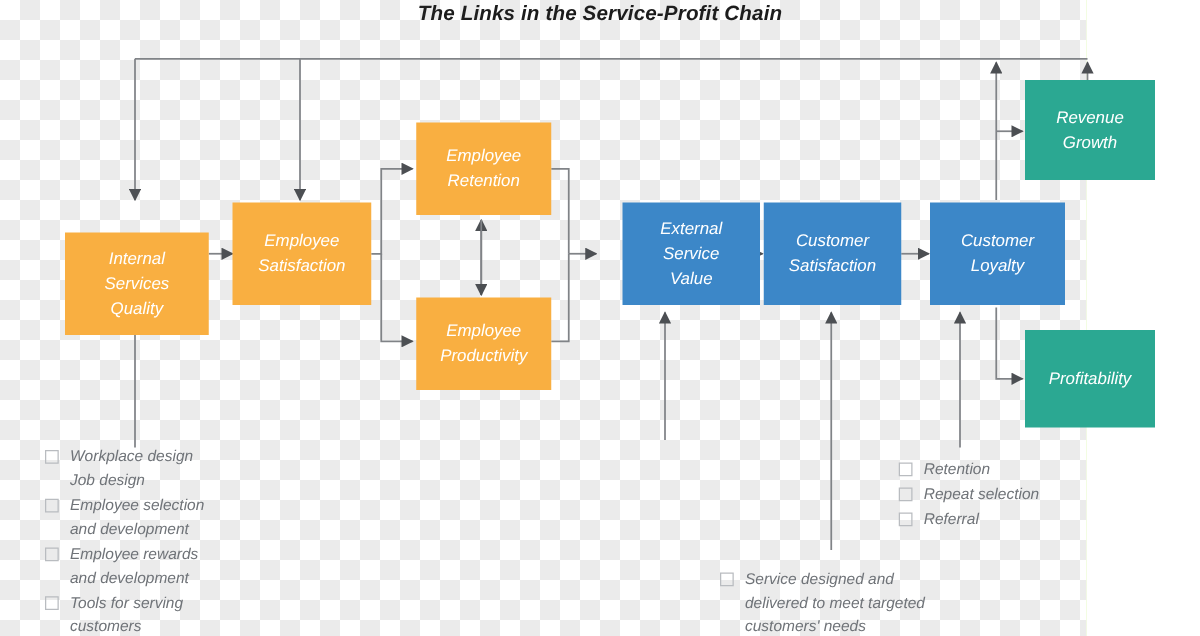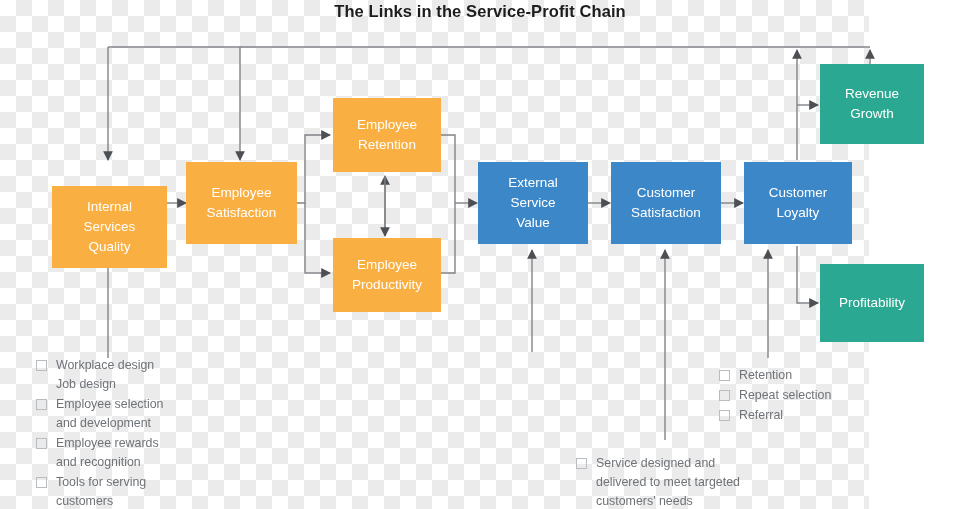--- a/index.html
+++ b/index.html
@@ -7,20 +7,21 @@
     margin: 0; padding: 0;
     width: 960px; height: 509px;
     background: #ffffff;
     font-family: "Liberation Sans", sans-serif;
     overflow: hidden;
   }
   #canvas {
     position: relative;
     width: 869px; height: 509px;
     background: #bef264;
+    font-style: italic;
   }
   
   #checker {
     position: absolute; inset: 0;
     background-color: #ffffff;
     background-image:
       linear-gradient(45deg, #ebebeb 25%, transparent 25%, transparent 75%, #ebebeb 75%),
       linear-gradient(45deg, #ebebeb 25%, transparent 25%, transparent 75%, #ebebeb 75%);
     background-size: 32px 32px;
     background-position: 0 0, 16px 16px;
@@ -121,21 +122,21 @@
 
   <div class="node orange" style="left: 186px; top: 162px; width: 111px; height: 82px; white-space: pre-line;">Employee
 Satisfaction</div>
 
   <div class="node orange" style="left: 333px; top: 98px; width: 108px; height: 74px; white-space: pre-line;">Employee
 Retention</div>
 
   <div class="node orange" style="left: 333px; top: 238px; width: 108px; height: 74px; white-space: pre-line;">Employee
 Productivity</div>
 
-  <div class="node blue" style="left: 478px; top: 162px; width: 110px; height: 82px; white-space: pre-line;">External
+  <div class="node blue" style="left: 498px; top: 162px; width: 110px; height: 82px; white-space: pre-line;">External
 Service
 Value</div>
 
   <div class="node blue" style="left: 611px; top: 162px; width: 110px; height: 82px; white-space: pre-line;">Customer
 Satisfaction</div>
 
   <div class="node blue" style="left: 744px; top: 162px; width: 108px; height: 82px; white-space: pre-line;">Customer
 Loyalty</div>
 
   <div class="node green" style="left: 820px; top: 64px; width: 104px; height: 80px; white-space: pre-line;">Revenue
@@ -150,21 +151,21 @@
 Job design</span>
     </div>
     <div class="cl-item">
       <span class="cbox"></span>
       <span class="cl-text" style="white-space: pre-line;">Employee selection
 and development</span>
     </div>
     <div class="cl-item">
       <span class="cbox"></span>
       <span class="cl-text" style="white-space: pre-line;">Employee rewards
-and recognition</span>
+and development</span>
     </div>
     <div class="cl-item">
       <span class="cbox"></span>
       <span class="cl-text" style="white-space: pre-line;">Tools for serving
 customers</span>
     </div>
   </div>
 
 
   <div class="checklist" style="left:576px; top:454px; width:225px;">

